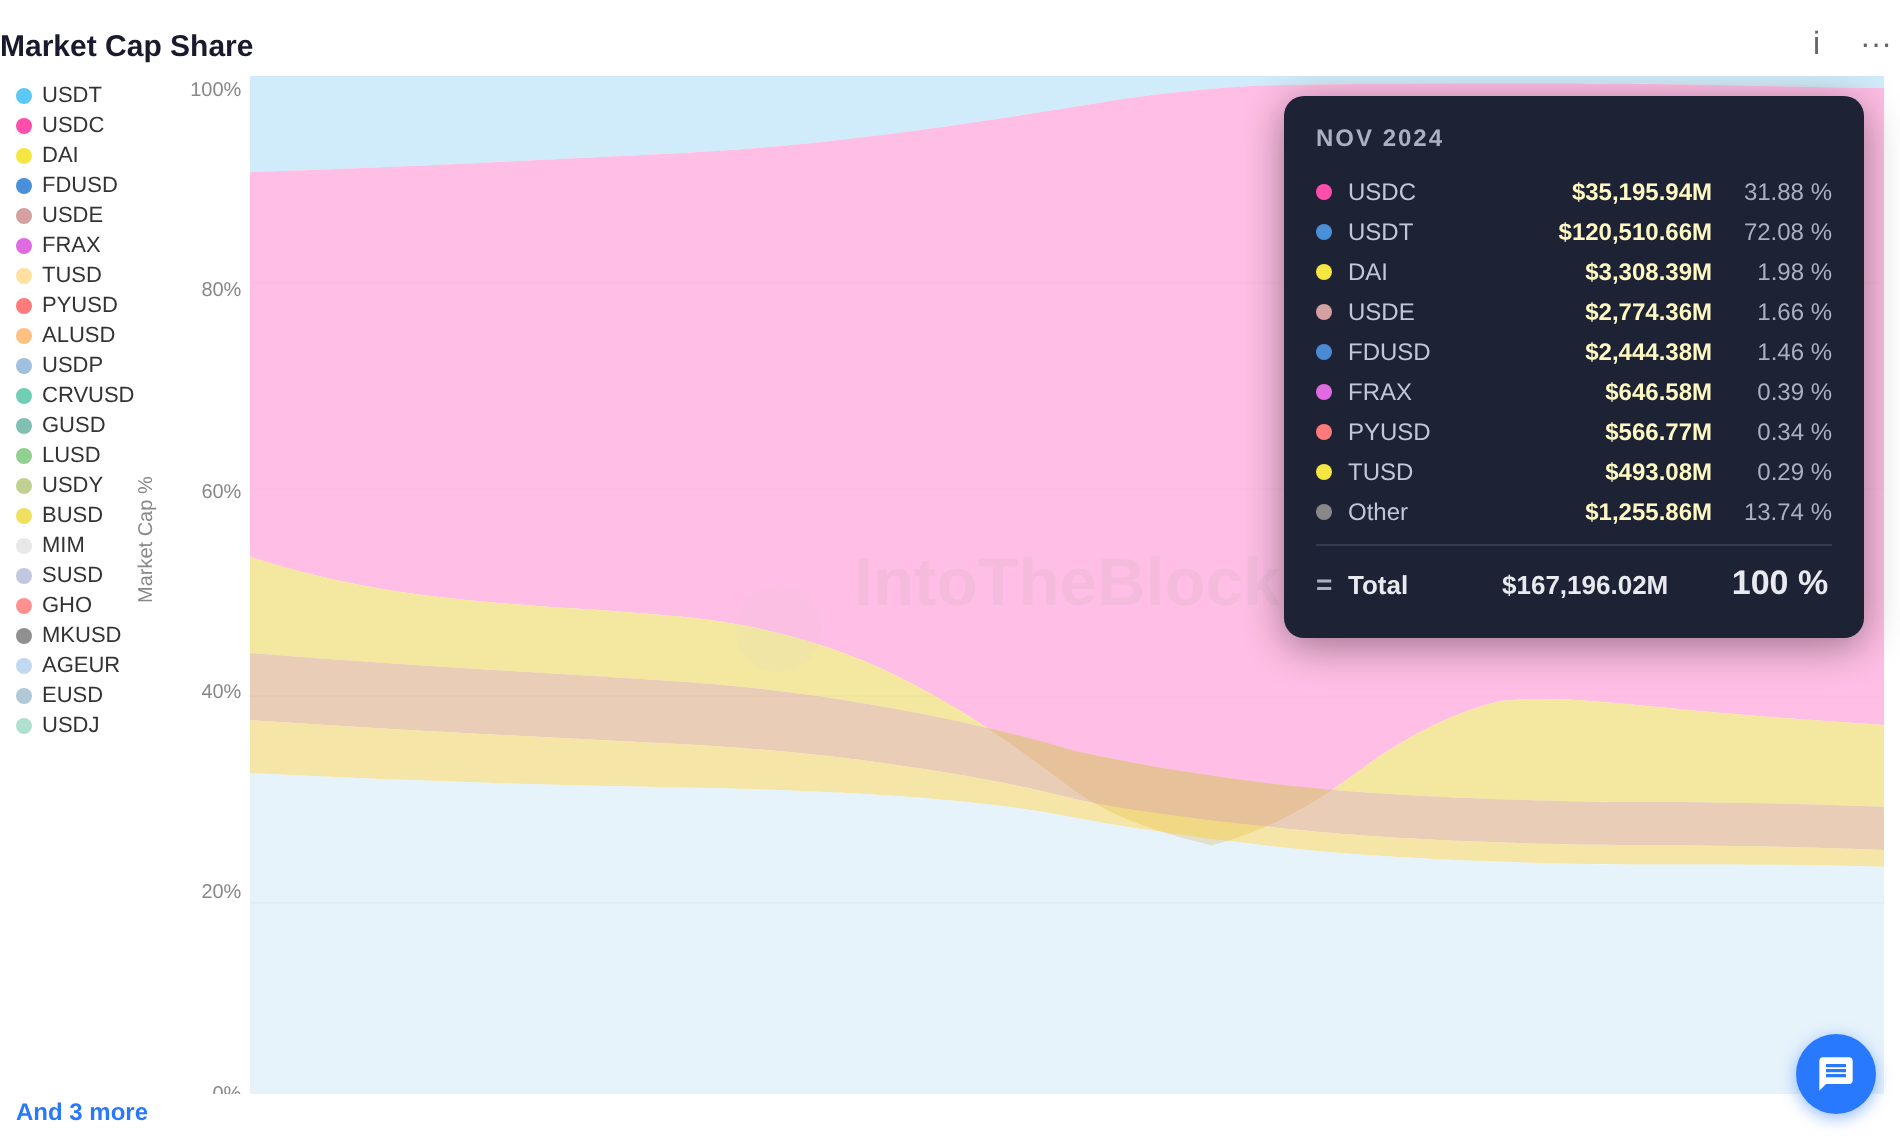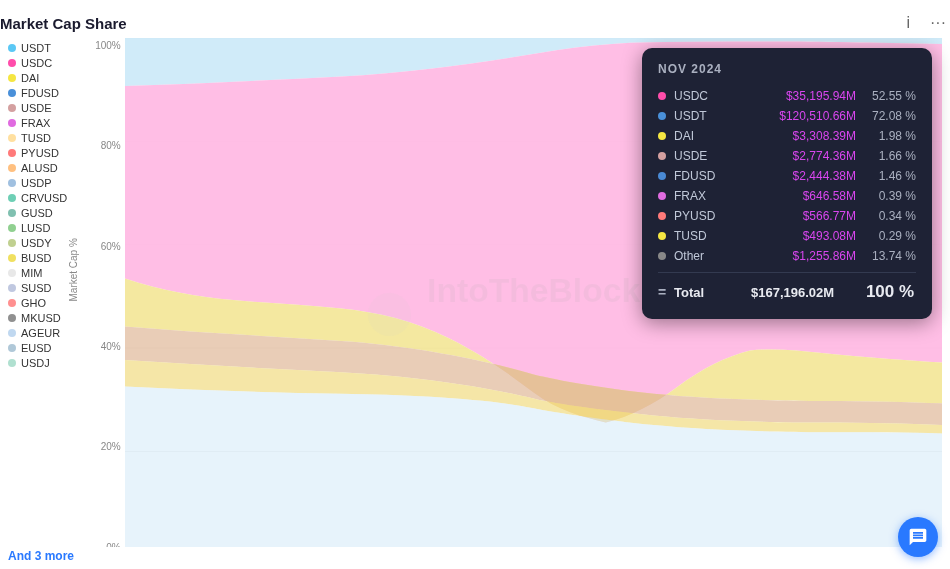--- a/index.html
+++ b/index.html
@@ -104,22 +104,22 @@
       border-radius: 50%;
       flex-shrink: 0;
     }
     .tooltip-name {
       flex: 1;
       color: #c0c8d8;
       font-weight: 500;
       font-size: 12px;
     }
     .tooltip-value {
-      color: #d946ef;
-      font-weight: 400;
+      color: #fef9c3;
+      font-weight: 700;
       font-size: 12px;
       text-align: right;
       min-width: 105px;
     }
     .tooltip-pct {
       color: #aab0c0;
       font-size: 12px;
       min-width: 52px;
       text-align: right;
     }
@@ -333,21 +333,21 @@
 
             <circle cx="220" cy="230" r="18" fill="#cccccc" opacity="0.1"></circle>
           </svg>
 
           <div class="tooltip-box" id="tooltip-box">
               <div class="tooltip-date">NOV 2024</div>
               <div class="tooltip-row">
     <div class="tooltip-dot" style="background:#ff4dab;"></div>
     <span class="tooltip-name">USDC</span>
     <span class="tooltip-value">$35,195.94M</span>
-    <span class="tooltip-pct">52.55 %</span>
+    <span class="tooltip-pct">31.88 %</span>
   </div>
               <div class="tooltip-row">
     <div class="tooltip-dot" style="background:#4a90d9;"></div>
     <span class="tooltip-name">USDT</span>
     <span class="tooltip-value">$120,510.66M</span>
     <span class="tooltip-pct">72.08 %</span>
   </div>
               <div class="tooltip-row">
     <div class="tooltip-dot" style="background:#f5e642;"></div>
     <span class="tooltip-name">DAI</span>

